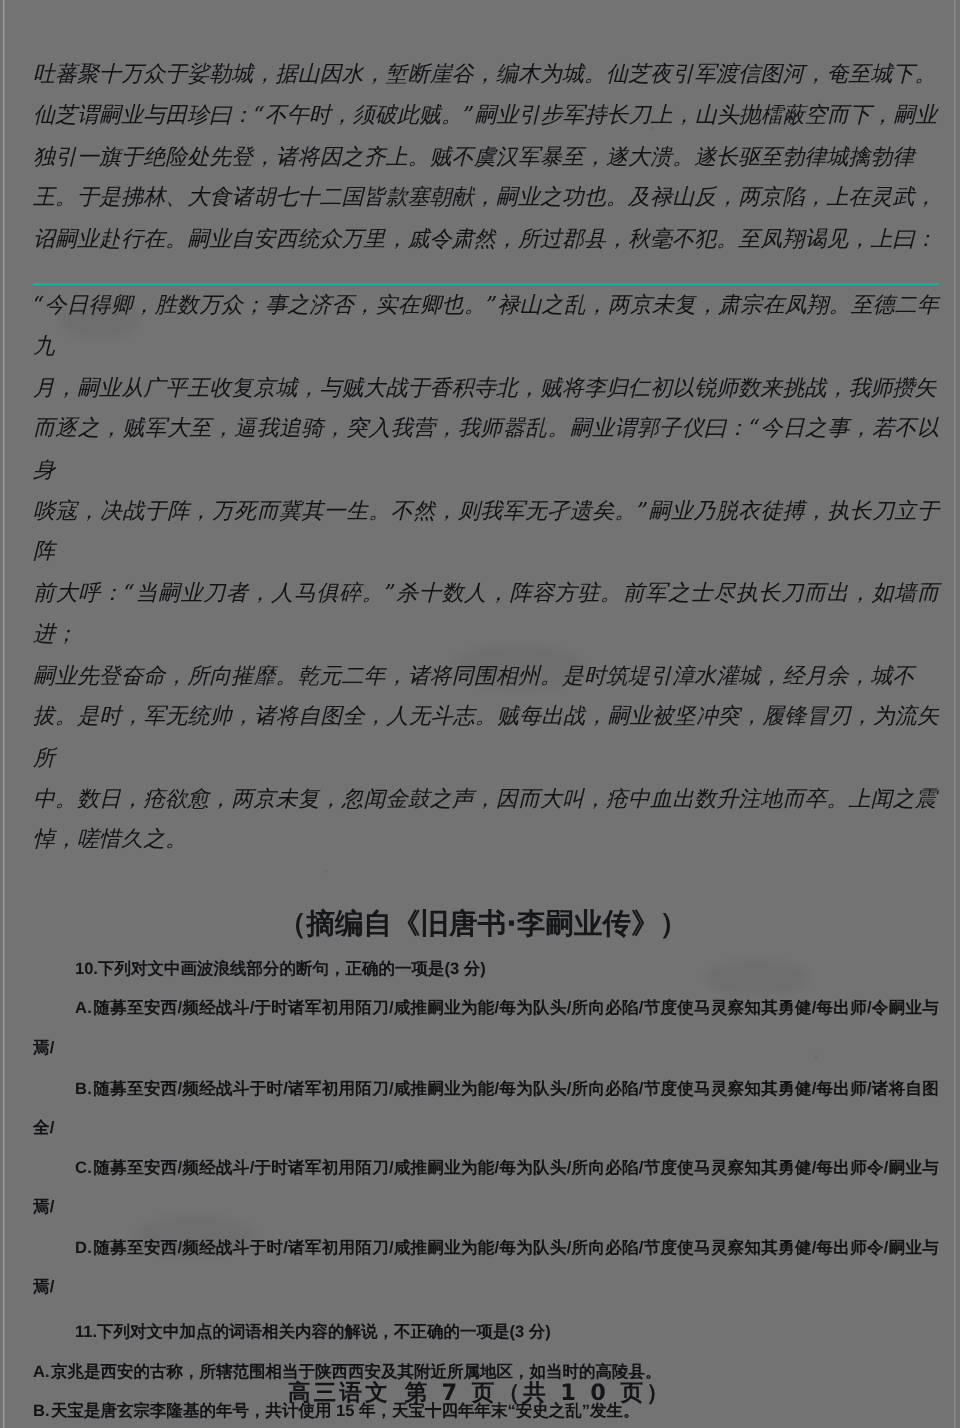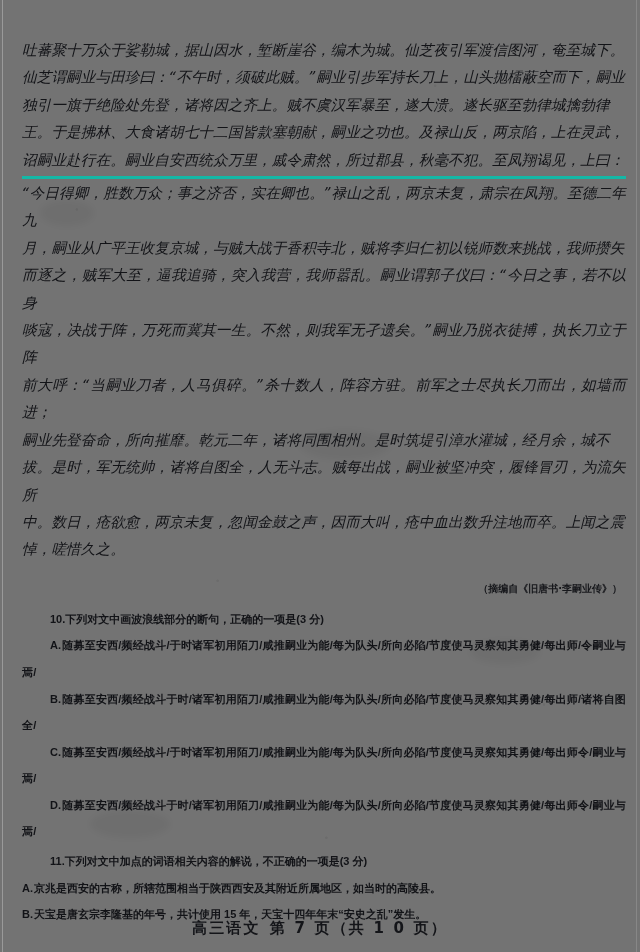--- a/index.html
+++ b/index.html
@@ -73,29 +73,29 @@
     line-height: 27.4px;
     text-align: justify;
     text-justify: inter-character;
     letter-spacing: .1px;
     color: #121317;
     margin: 0;
     font-style: italic;
   }
   
   .uline {
-    border-bottom: 3px solid #14b8a6;
-    padding-bottom: 3px;
+    border-bottom: 1px solid #14b8a6;
+    padding-bottom: 16px;
   }
 
   .source {
-    text-align: right;
-    font-size: 10px;
+    text-align: center;
+    font-size: 19px;
     line-height: 26px;
-    margin: 13px 0 4px 0;
+    margin: 29px 0 4px 0;
     padding-right: 4px;
     font-family: "DejaVu Sans", "Liberation Sans", sans-serif;
     font-weight: 600;
     color: #16171b;
   }
 
   
   .qblock { margin-top: 3px; }
   .stem, .choice {
     font-family: Liberation Sans, sans-serif;

